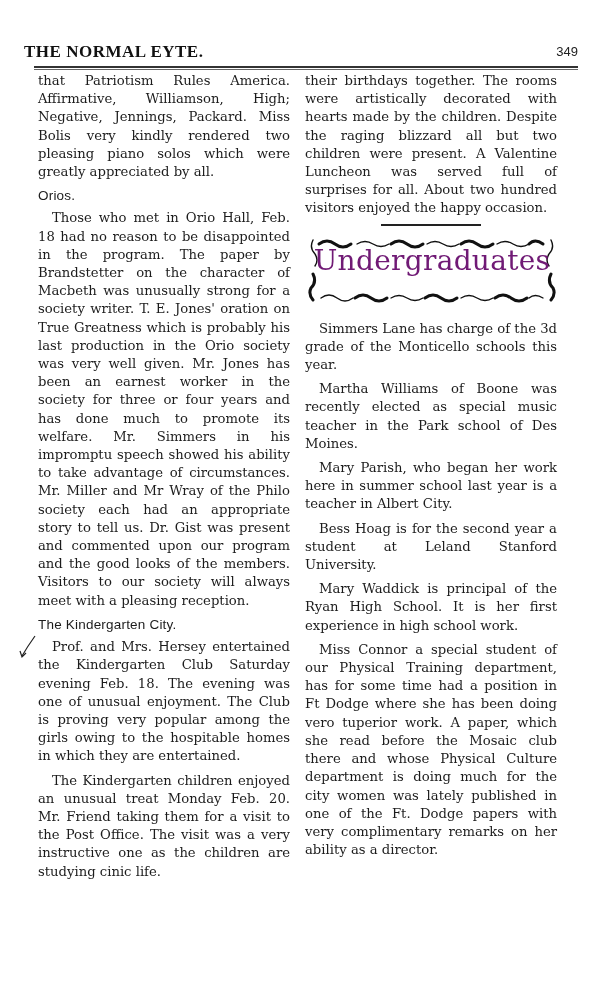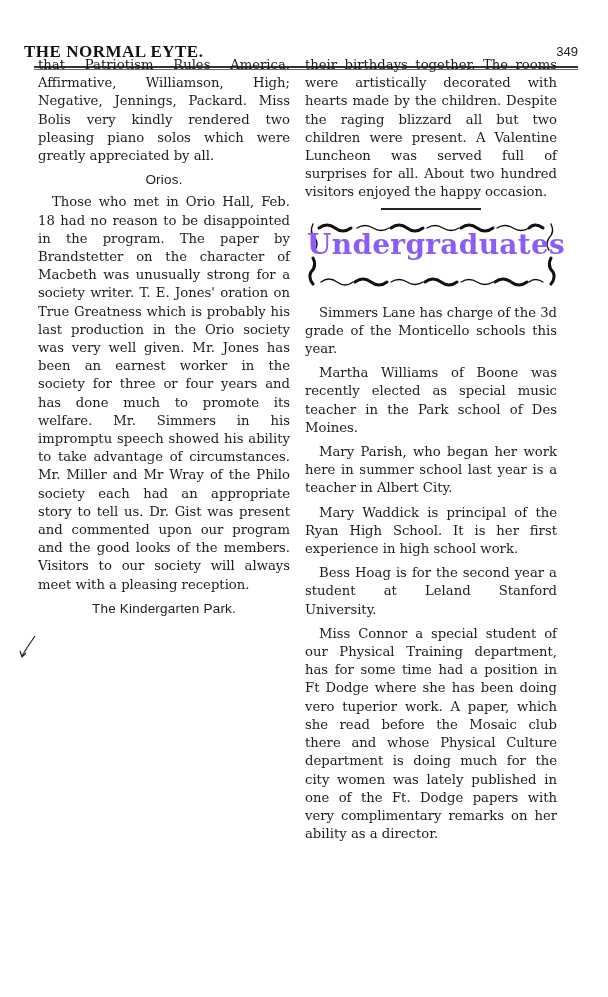--- a/index.html
+++ b/index.html
@@ -17,41 +17,41 @@
   }
   .header .pageno {
     position: absolute; right: 2px; top: 2px;
     font-family: "Liberation Sans", sans-serif; font-size: 13px; font-weight: normal; color: #222;
   }
   .header-rule {
     position: absolute; top: 66px; left: 34px; width: 544px; height: 0;
     border-top: 2px solid #333; border-bottom: 1px solid #666; padding-top: 1px;
   }
   .col {
-    position: absolute; top: 56px; width: 250px;
+    position: absolute; top: 72px; width: 250px;
     font-size: 13.2px; line-height: 18.2px; text-align: justify; color: #1c1c1c;
   }
   .col-left { left: 38px; width: 252px; }
   .col-right { left: 305px; width: 252px; }
   .col p { margin: 0 0 6px 0; text-indent: 14px; }
   .col p.noindent { text-indent: 0; }
   .col h3 {
-    margin: 6px 0 4px 0; text-align: center; font-weight: normal;
+    margin: 6px 0 4px 0; font-weight: normal;
     font-family: "Liberation Sans", sans-serif; font-size: 13.5px; letter-spacing: 0.2px;
   }
   .short-rule {
     width: 100px; margin: 4px auto 6px auto; border-top: 2px solid #222;
   }
   .ornament {
     position: relative; width: 250px; height: 78px; margin: 4px 0 10px 2px;
   }
   .ornament svg { position: absolute; left: 0; top: 0; }
   .ornament .banner-title {
     position: absolute; left: 0; right: 0; top: 20px; text-align: center;
-    font-family: "DejaVu Serif", serif; font-weight: bold; font-size: 28px; color: #8b5cf6;
+    font-family: "DejaVu Serif", serif; font-weight: normal; font-size: 28px; color: #701a75;
     letter-spacing: 0.3px;
   }
   .checkmark {
     position: absolute; left: 18px; top: 634px; width: 20px; height: 26px;
   }
 </style>
 </head>
 <body>
 
 <div class="header">
@@ -59,21 +59,23 @@
   <div class="pageno">349</div>
 </div>
 <div class="header-rule"></div>
 
 <div class="col col-left">
   <p class="noindent">that Patriotism Rules America.  Affirmative, Williamson, High; Negative, Jennings, Packard.  Miss Bolis very kindly rendered two pleasing piano solos which were greatly appreciated by all.</p>
 
   <h3>Orios.</h3>
   <p>Those who met in Orio Hall, Feb. 18 had no reason to be disappointed in the program.  The paper by Brandstetter on the character of Macbeth was unusually strong for a society writer.  T. E. Jones' oration on True Greatness which is probably his last production in the Orio society was very well given.  Mr. Jones has been an earnest worker in the society for three or four years and has done much to promote its welfare.  Mr. Simmers in his impromptu speech showed his ability to take advantage of circumstances.  Mr. Miller and Mr Wray of the Philo society each had an appropriate story to tell us.  Dr. Gist was present and commented upon our program and the good looks of the members.  Visitors to our society will always meet with a pleasing reception.</p>
 
-  <h3>The Kindergarten Park.</h3>
+  <h3>The Kindergarten City.</h3>
+  <p>Prof. and Mrs. Hersey entertained the Kindergarten Club Saturday evening Feb. 18.  The evening was one of unusual enjoyment.  The Club is proving very popular among the girls owing to the hospitable homes in which they are entertained.</p>
+  <p>The Kindergarten children enjoyed an unusual treat Monday Feb. 20. Mr. Friend taking them for a visit to the Post Office.  The visit was a very instructive one as the children are studying cinic life.</p>
 </div>
 
 <svg class="checkmark" viewBox="0 0 20 26">
   <path d="M17 2 C12 9, 8 15, 4 22" stroke="#222" stroke-width="1.2" fill="none"></path>
   <path d="M2 17 L4 23 L8 19" stroke="#222" stroke-width="1.2" fill="none"></path>
 </svg>
 
 <div class="col col-right">
   <p class="noindent">their birthdays together.  The rooms were artistically decorated with hearts made by the children.  Despite the raging blizzard all but two children were present.  A Valentine Luncheon was served full of surprises for all.  About two hundred visitors enjoyed the happy occasion.</p>
 
@@ -105,16 +107,16 @@
         <path d="M244 8 q4 8 -2 14 q-4 6 0 12" stroke-width="1.4"></path>
         <path d="M244 42 q-4 8 2 14 q3 6 -2 12" stroke-width="3"></path>
       </g>
     </svg>
     <div class="banner-title">Undergraduates</div>
   </div>
 
   <p>Simmers Lane has charge of the 3d grade of the Monticello schools this year.</p>
   <p>Martha Williams of Boone was recently elected as special music teacher in the Park school of Des Moines.</p>
   <p>Mary Parish, who began her work here in summer school last year is a teacher in Albert City.</p>
+  <p>Bess Hoag is for the second year a student at Leland Stanford University.</p>
   <p>Mary Waddick is principal of the Ryan High School.  It is her first experience in high school work.</p>
-  <p>Bess Hoag is for the second year a student at Leland Stanford University.</p>
   <p>Miss Connor a special student of our Physical Training department, has for some time had a position in Ft Dodge where she has been doing vero tuperior work.  A paper, which she read before the Mosaic club there and whose Physical Culture department is doing much for the city women was lately published in one of the Ft. Dodge papers with very complimentary remarks on her ability as a director.</p>
 </div>
 
 </body></html>

